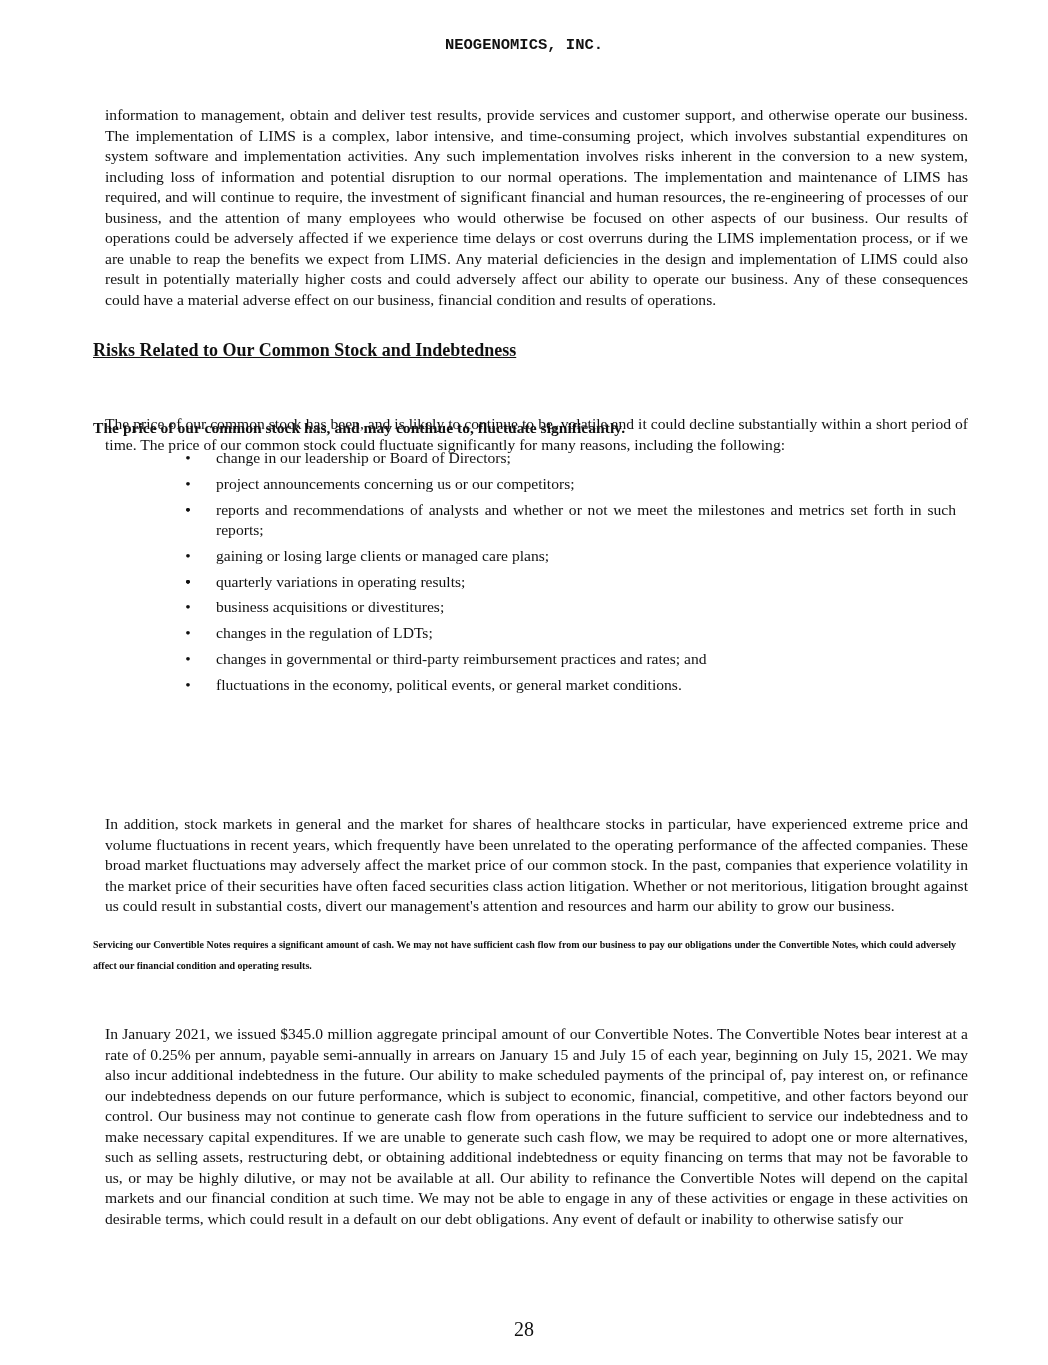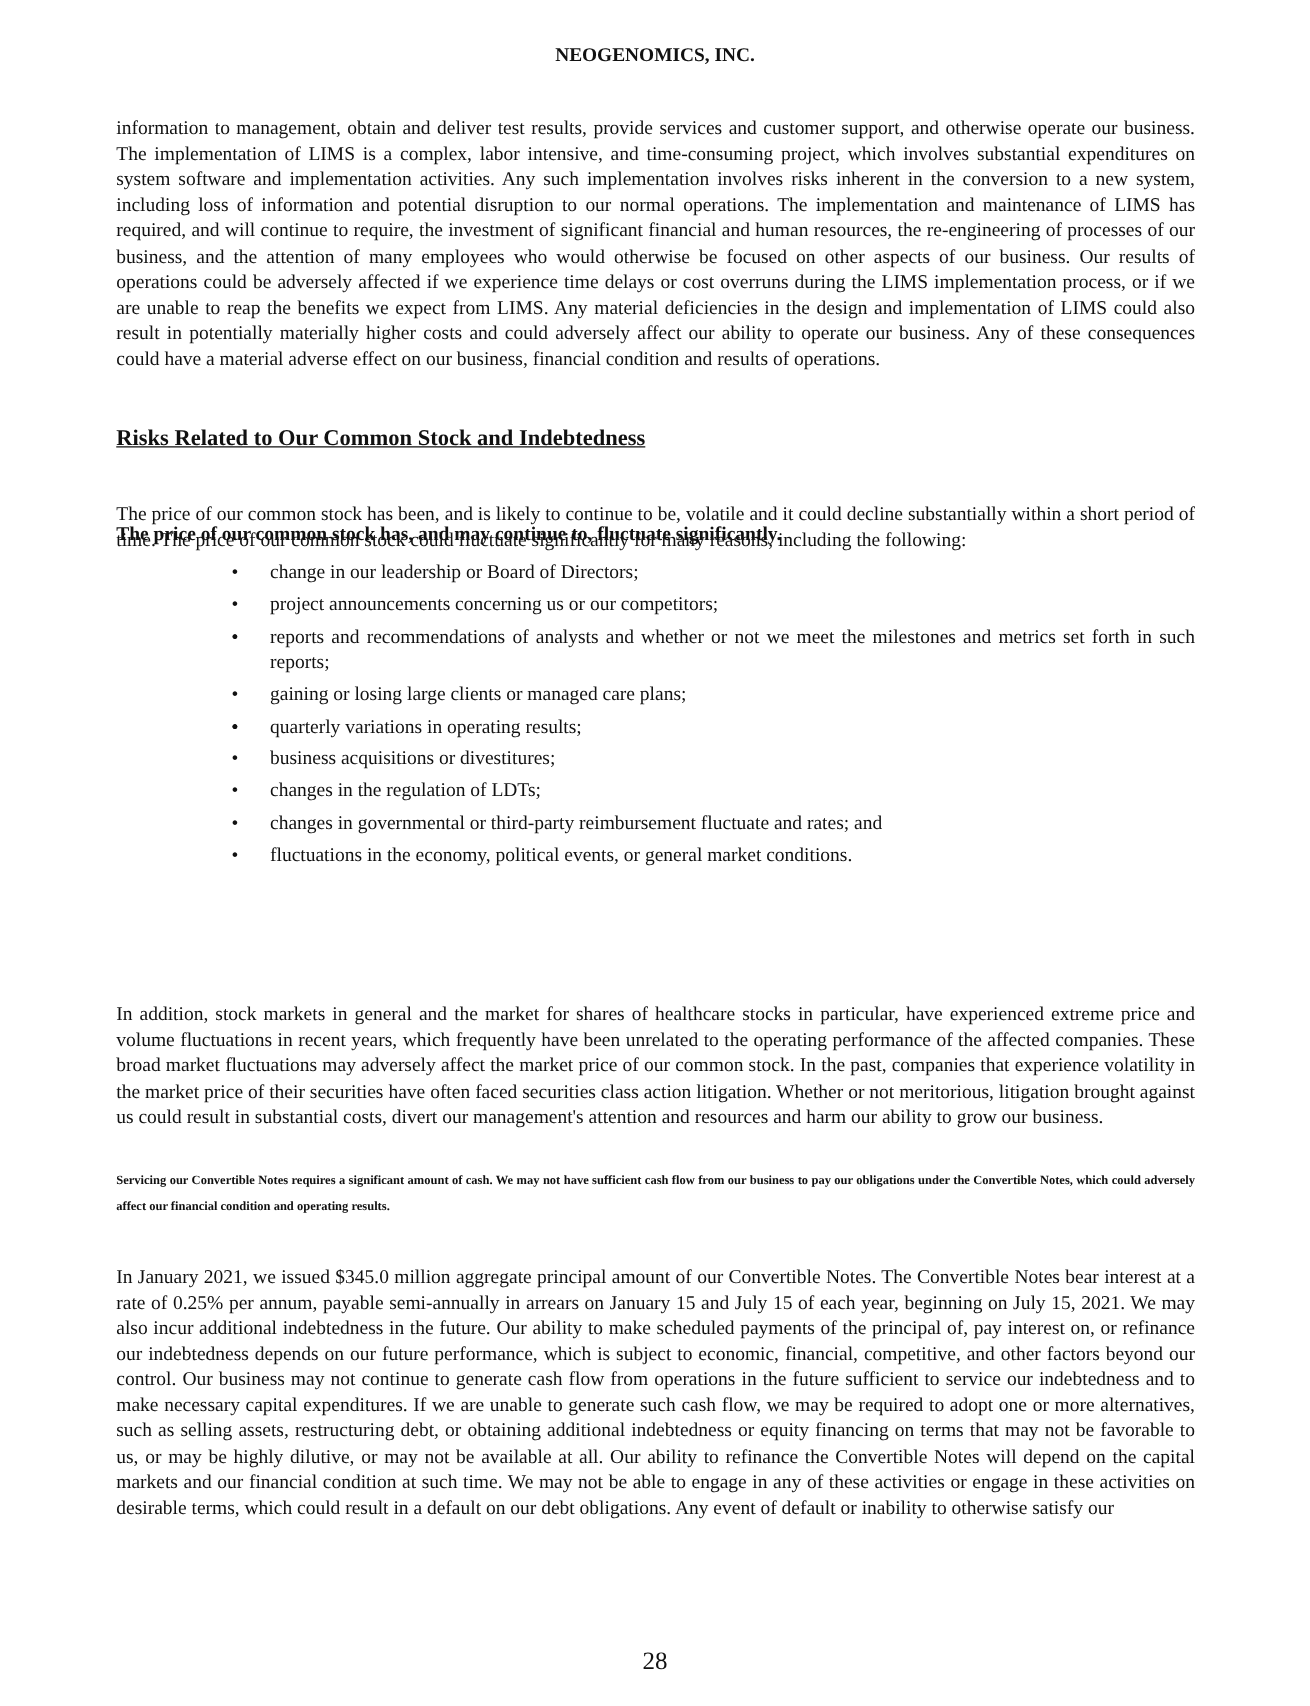--- a/index.html
+++ b/index.html
@@ -24,23 +24,24 @@
     .header {
       position: absolute;
       top: 35px;
       left: 0;
       width: 1048px;
       text-align: center;
       font-weight: bold;
       font-size: 15.5px;
       line-height: 20px;
       letter-spacing: 0px;
+      font-family: Liberation Mono, monospace;
     }
     p {
-      margin: 0;
+      margin: 12px;
       font-size: 15.6px;
       line-height: 20.5px;
       text-align: justify;
     }
     .body-top {
       position: absolute;
       top: 93px;
       left: 0;
       width: 863px;
     }
@@ -144,21 +145,21 @@
     <li><span class="bullet">•</span><span>change in our leadership or Board of Directors;</span></li>
     <li><span class="bullet">•</span><span>project announcements concerning us or our competitors;</span></li>
     <li><span class="bullet">•</span></li>
     <li><span class="bullet">•</span><span>reports and recommendations of analysts and whether or not we meet the milestones and metrics set forth in such reports;</span></li>
     <li><span class="bullet">•</span><span>gaining or losing large clients or managed care plans;</span></li>
     <li><span class="bullet">•</span></li>
     <li><span class="bullet">•</span></li>
     <li><span class="bullet">•</span><span>quarterly variations in operating results;</span></li>
     <li><span class="bullet">•</span><span>business acquisitions or divestitures;</span></li>
     <li><span class="bullet">•</span><span>changes in the regulation of LDTs;</span></li>
-    <li><span class="bullet">•</span><span>changes in governmental or third-party reimbursement fluctuate and rates; and</span></li>
+    <li><span class="bullet">•</span><span>changes in governmental or third-party reimbursement practices and rates; and</span></li>
     <li><span class="bullet">•</span><span>fluctuations in the economy, political events, or general market conditions.</span></li>
   </ul>
 
   <p class="para-market">In addition, stock markets in general and the market for shares of healthcare stocks in particular, have experienced extreme price and volume fluctuations in recent years, which frequently have been unrelated to the operating performance of the affected companies. These broad market fluctuations may adversely affect the market price of our common stock. In the past, companies that experience volatility in the market price of their securities have often faced securities class action litigation. Whether or not meritorious, litigation brought against us could result in substantial costs, divert our management's attention and resources and harm our ability to grow our business.</p>
 
   <div class="risk-heading-2">Servicing our Convertible Notes requires a significant amount of cash. We may not have sufficient cash flow from our business to pay our obligations under the Convertible Notes, which could adversely affect our financial condition and operating results.</div>
 
   <p class="para-notes">In January 2021, we issued $345.0 million aggregate principal amount of our Convertible Notes. The Convertible Notes bear interest at a rate of 0.25% per annum, payable semi-annually in arrears on January 15 and July 15 of each year, beginning on July 15, 2021. We may also incur additional indebtedness in the future. Our ability to make scheduled payments of the principal of, pay interest on, or refinance our indebtedness depends on our future performance, which is subject to economic, financial, competitive, and other factors beyond our control. Our business may not continue to generate cash flow from operations in the future sufficient to service our indebtedness and to make necessary capital expenditures. If we are unable to generate such cash flow, we may be required to adopt one or more alternatives, such as selling assets, restructuring debt, or obtaining additional indebtedness or equity financing on terms that may not be favorable to us, or may be highly dilutive, or may not be available at all. Our ability to refinance the Convertible Notes will depend on the capital markets and our financial condition at such time. We may not be able to engage in any of these activities or engage in these activities on desirable terms, which could result in a default on our debt obligations. Any event of default or inability to otherwise satisfy our</p>
 
 </div>

